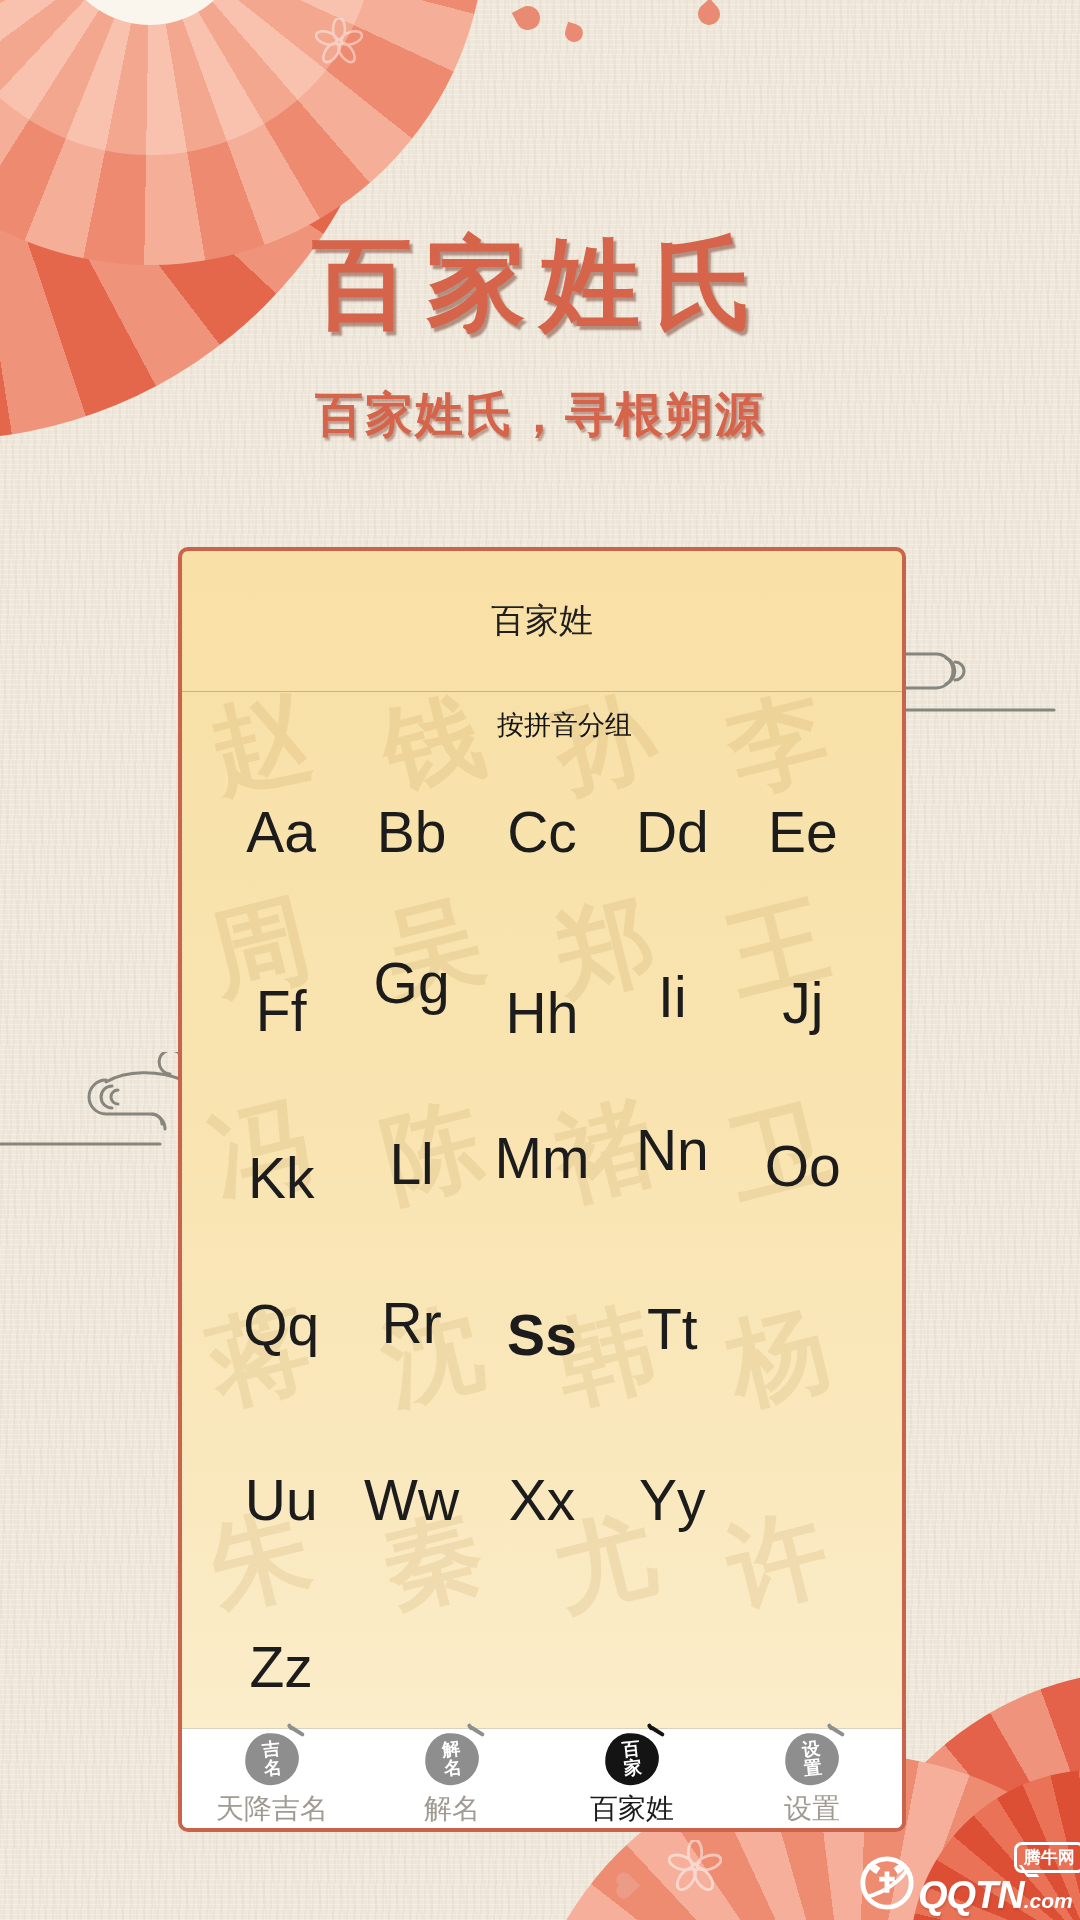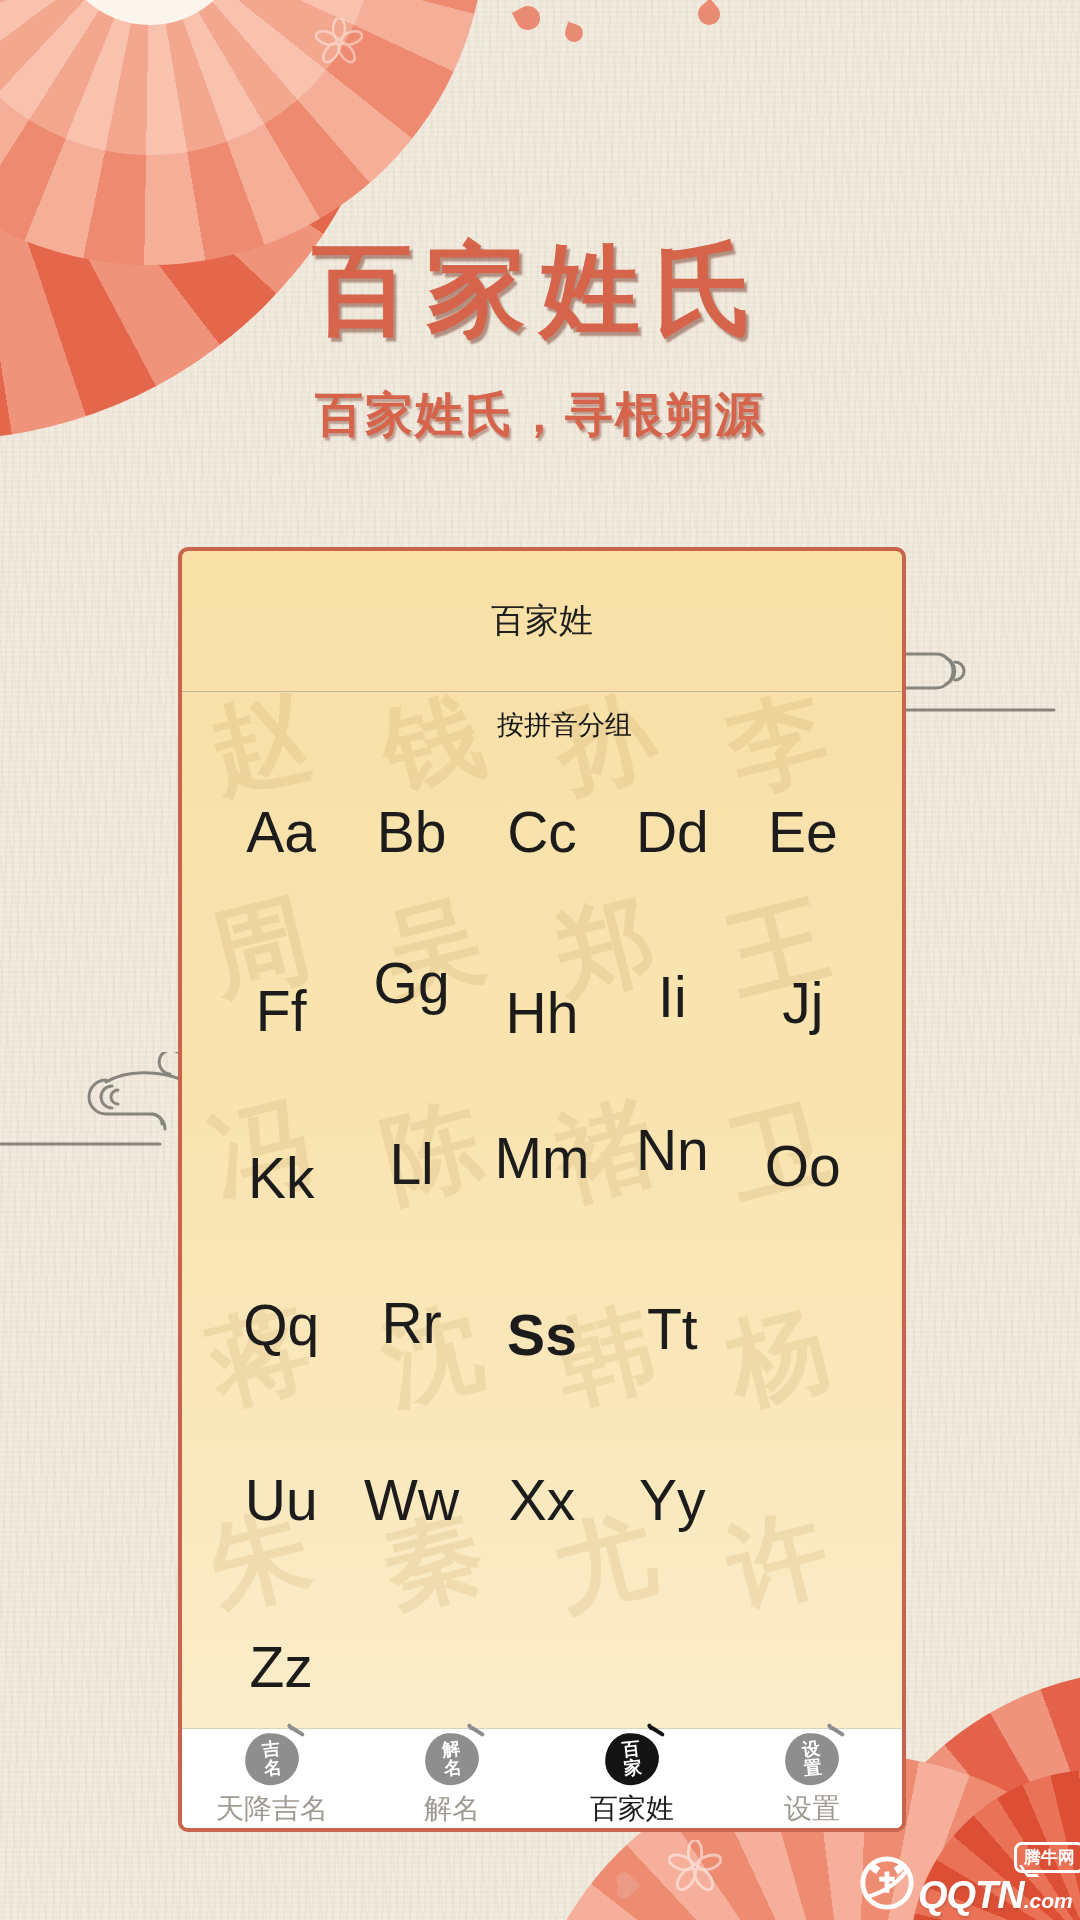--- a/index.html
+++ b/index.html
@@ -69,21 +69,21 @@
   .blossom{position:absolute;z-index:2;opacity:.45;}
   .blossom-top{left:315px;top:18px;}
   .blossom-bottom{left:668px;top:1840px;opacity:.5;}
 
   .cloud{position:absolute;z-index:1;}
   .cloud-right{left:902px;top:648px;}
   .cloud-left{left:0px;top:1052px;}
 
   
   .page-title{
-    position:absolute;left:0;right:0;top:224px;z-index:2;margin:0;
+    position:absolute;left:0;right:0;top:218px;z-index:2;margin:0;
     text-align:center;font-size:100px;font-weight:700;letter-spacing:14px;padding-left:0;
     color:#D5644B;text-shadow:3px 4px 2px rgba(118,56,40,.5);
   }
   .page-subtitle{
     position:absolute;left:0;right:0;top:383px;z-index:2;margin:0;
     text-align:center;font-size:48px;font-weight:700;letter-spacing:2px;
     color:#D5644B;text-shadow:2px 3px 2px rgba(118,56,40,.42);
   }
 
   

